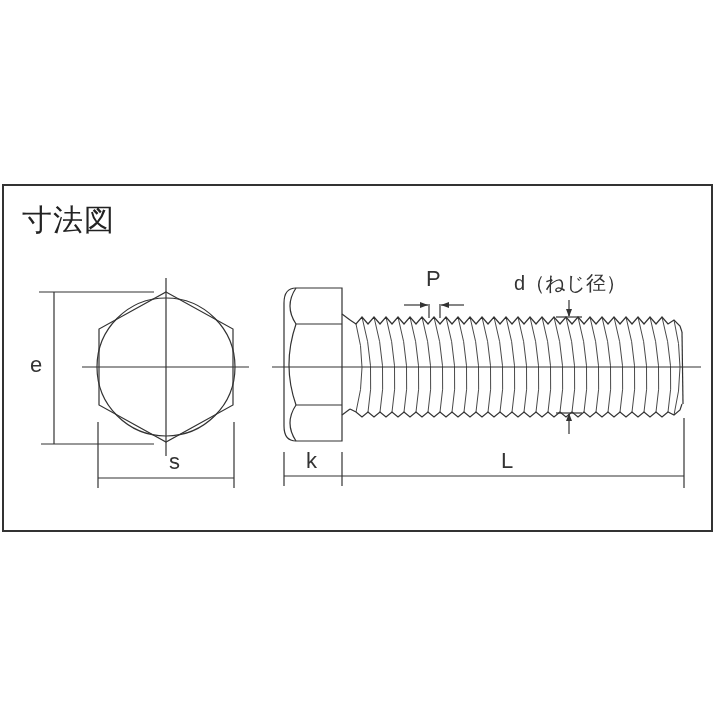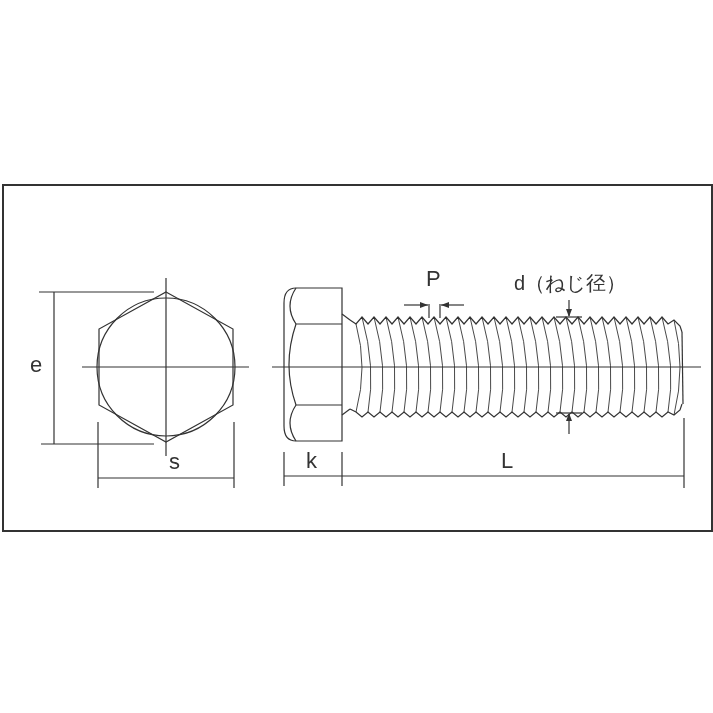--- a/index.html
+++ b/index.html
@@ -6,20 +6,21 @@
     body { width: 713px; height: 713px; position: relative; overflow: hidden; font-family: "DejaVu Sans", sans-serif; }
     .frame { position: absolute; left: 2px; top: 184px; width: 707px; height: 344px; border: 2px solid #333; box-sizing: content-box; background:#fff; }
     .title { position: absolute; left: 18px; top: 14px; font-size: 30px; color: #222; letter-spacing: 1px; }
     svg { position: absolute; left: 0; top: 0; }
     .lbl { font-family: "Liberation Sans", "DejaVu Sans", sans-serif; fill: #333; }
   </style>
 </head>
 <body>
 
 <div class="frame">
+  <div class="title">寸法図</div>
 
   <svg width="707" height="344" viewBox="0 0 707 344">
     <g fill="none" stroke="#333" stroke-width="1.2">
 
       <g>
         <polygon points="162,106 229,143 229,219 162,256 95,219 95,143"></polygon>
         <circle cx="162" cy="181" r="69"></circle>
 
         <line x1="162" y1="92" x2="162" y2="270"></line>
         <line x1="78" y1="181" x2="245" y2="181"></line>

